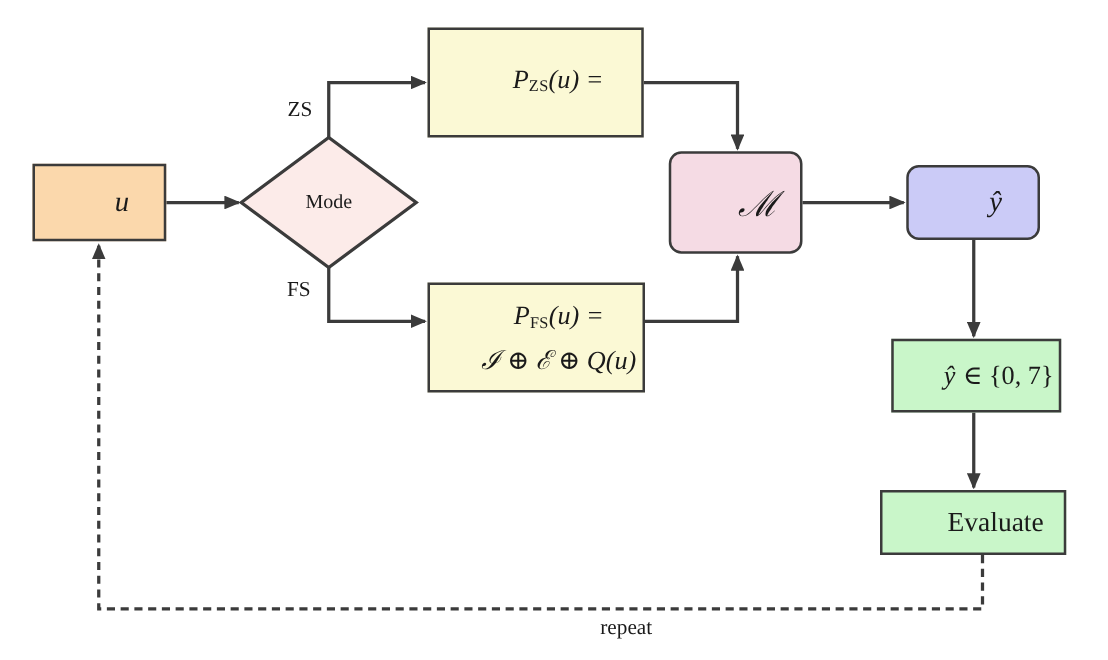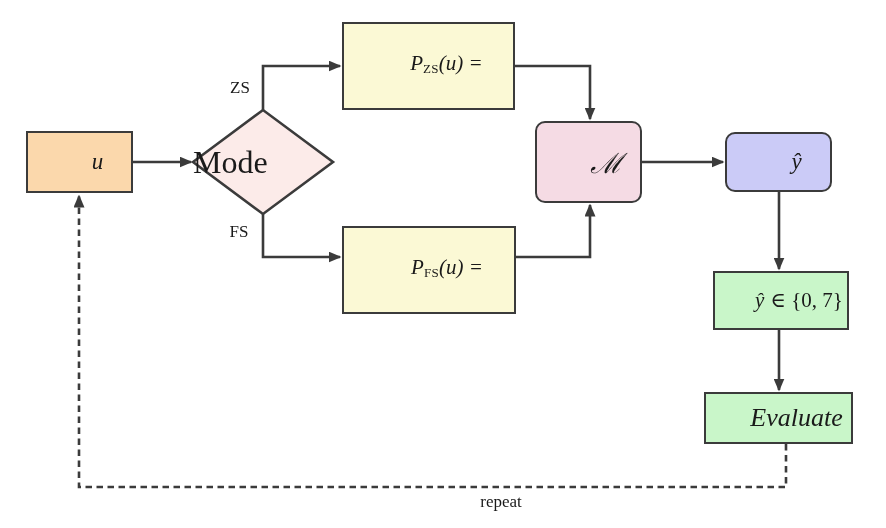--- a/index.html
+++ b/index.html
@@ -51,26 +51,26 @@
     font-size: 13px;
     vertical-align: -3px;
     letter-spacing: 0.3px;
   }
   .two-line {
     font-size: 21px;
     line-height: 30px;
     flex-direction: column;
   }
   .label-u { font-size: 23px; }
-  .label-mode { font-size: 32px; position: absolute; left: 193px; top: 110px; width: 140px; height: 104px; display:flex; align-items:center; justify-content:flex-start; }
+  .label-mode { font-size: 16px; position: absolute; left: 193px; top: 110px; width: 140px; height: 104px; display:flex; align-items:center; justify-content:center; }
   .label-m { font-size: 28px; }
   .label-yhat { font-size: 23px; }
   .label-set { font-size: 21px; }
   .label-set .gap { display:inline-block; width: 6px; }
-  .label-eval { font-size: 26px; font-style: italic; }
+  .label-eval { font-size: 22px; }
   .edge-label {
     position: absolute;
     transform: translate(-50%, -50%);
     font-size: 17px;
     white-space: nowrap;
   }
 </style>
 </head>
 <body>
 
@@ -107,20 +107,21 @@
   <div class="box two-line" style="left: 342px; top: 22px; width: 173px; height: 88px; background-color: rgb(251, 249, 213);">
     <div>
       <span class="math">P</span><span class="sub">ZS</span><span class="math">(u) =</span>
     </div>
   </div>
 
   <div class="box two-line" style="left: 342px; top: 226px; width: 174px; height: 88px; background-color: rgb(251, 249, 213);">
     <div>
       <span class="math">P</span><span class="sub">FS</span><span class="math">(u) =</span>
     </div>
+    <div class="math">ℐ ⊕ ℰ ⊕ Q(u)</div>
   </div>
 
   <div class="box rounded" style="left: 535px; top: 121px; width: 107px; height: 82px; background-color: rgb(245, 219, 228);">
     <span class="math label-m">ℳ</span>
   </div>
 
   <div class="box rounded" style="left: 725px; top: 132px; width: 107px; height: 60px; background-color: rgb(203, 203, 247);">
     <span class="math label-yhat">ŷ</span>
   </div>
 

